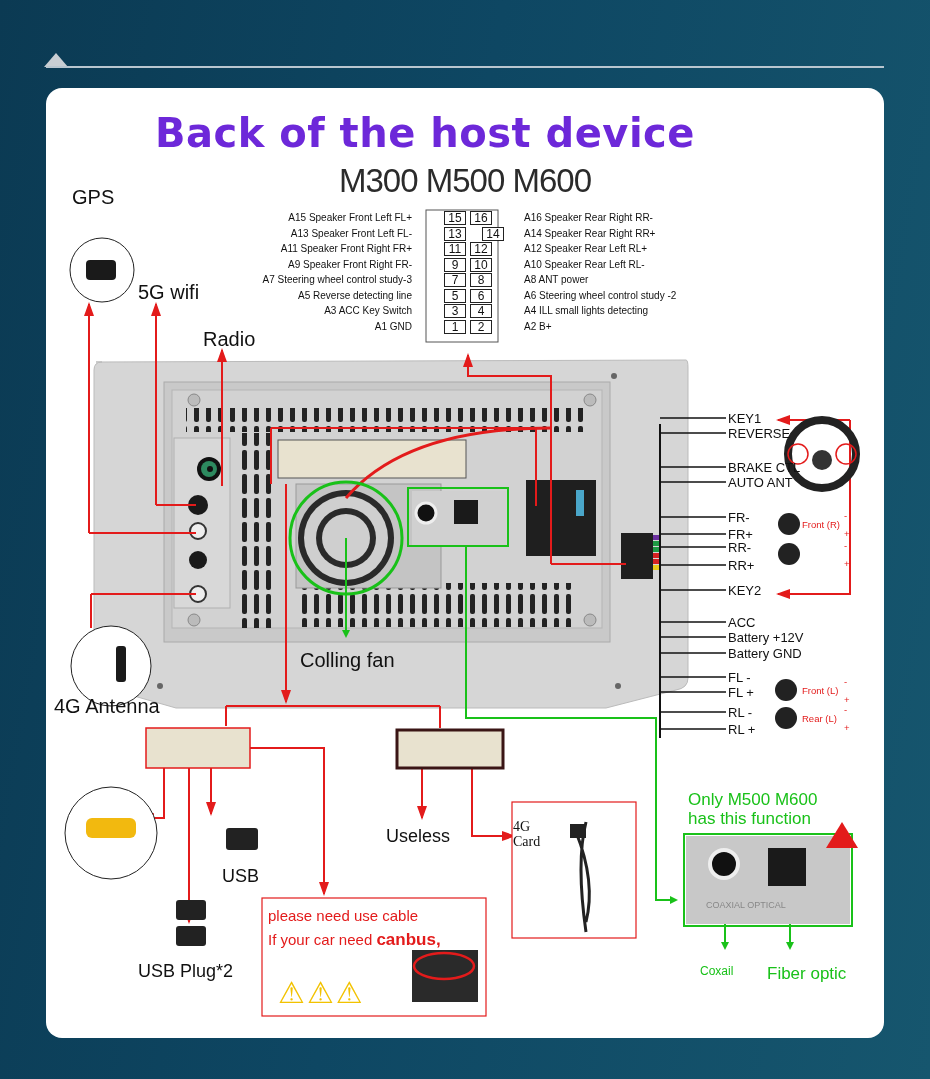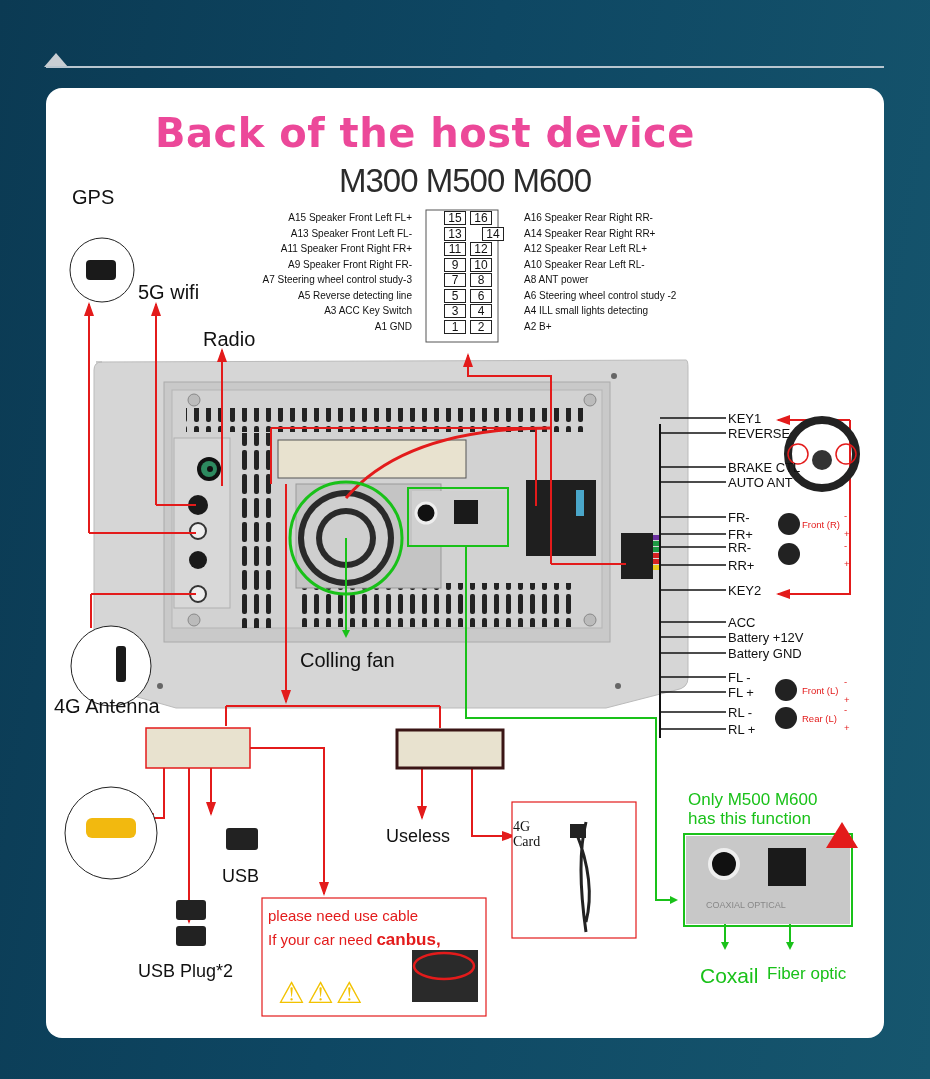--- a/index.html
+++ b/index.html
@@ -3,21 +3,21 @@
 <meta charset="utf-8">
 <style>
   html,body{margin:0;padding:0;}
   body{width:930px;height:1079px;overflow:hidden;position:relative;
     background:linear-gradient(100deg,#0b3a53 0%,#0e4763 45%,#16566e 100%);
     font-family:"Liberation Sans",sans-serif;color:#111;}
   .topline{position:absolute;left:46px;top:66px;width:838px;height:2px;background:#b9c6cf;}
   .toptri{position:absolute;left:44px;top:53px;width:0;height:0;border-left:12px solid transparent;border-right:12px solid transparent;border-bottom:14px solid #c9ced3;}
   .card{position:absolute;left:46px;top:88px;width:838px;height:950px;background:#fff;border-radius:16px;overflow:hidden;}
   .abs{position:absolute;}
-  .title{position:absolute;left:0;width:758px;text-align:center;top:22px;font-size:40px;font-weight:bold;color:#ec4899;letter-spacing:0.5px;font-family:"DejaVu Sans",sans-serif;}
+  .title{position:absolute;left:0;width:758px;text-align:center;top:22px;font-size:40px;font-weight:bold;color:#6d28d9;letter-spacing:0.5px;font-family:"DejaVu Sans",sans-serif;}
   .subtitle{position:absolute;left:0;width:838px;text-align:center;top:74px;font-size:33px;color:#2b2b2b;letter-spacing:-1px;}
   .lbl{position:absolute;font-size:20px;color:#111;white-space:nowrap;}
   .pinL,.pinR{position:absolute;font-size:10px;white-space:nowrap;color:#111;line-height:12px;}
   .pinL{text-align:right;width:150px;}
   .pinbox{position:absolute;width:20px;height:12px;border:1.4px solid #222;font-size:12px;text-align:center;line-height:12px;background:#fff;}
   .wl{position:absolute;font-size:13px;white-space:nowrap;color:#111;}
   .spk{position:absolute;font-size:9.5px;color:#e31b1b;white-space:nowrap;}
   .red-text{color:#e31b1b;}
   .green-text{color:#19c119;}
 </style>
@@ -280,16 +280,16 @@
     <div>please need use cable</div>
     <div><span>If your car need </span><b style="font-size:17px;">canbus,</b></div>
   </div>
   <div class="abs" style="left:232px;top:890px;font-size:30px;line-height:30px;letter-spacing:2px;color:#f2c200;">⚠⚠⚠</div>
 
   <div class="abs green-text" style="left:642px;top:702px;font-size:17px;line-height:19px;">
     <div>Only M500 M600</div>
     <div>has this function</div>
   </div>
   <div class="abs" style="left:660px;top:812px;font-size:9px;color:#888;">COAXIAL  OPTICAL</div>
-  <div class="abs green-text" style="left:654px;top:876px;font-size:21px;">Coxail</div>
+  <div class="abs green-text" style="left:654px;top:876px;font-size:12px;">Coxail</div>
   <div class="abs green-text" style="left:721px;top:876px;font-size:17px;">Fiber optic</div>
 
 </div>
 
 </body></html>

